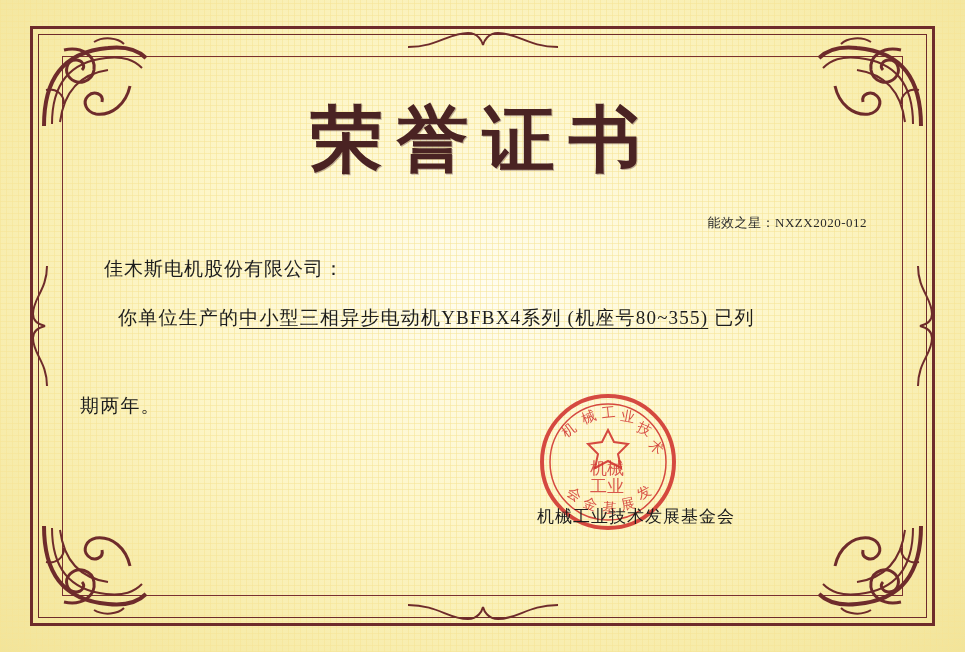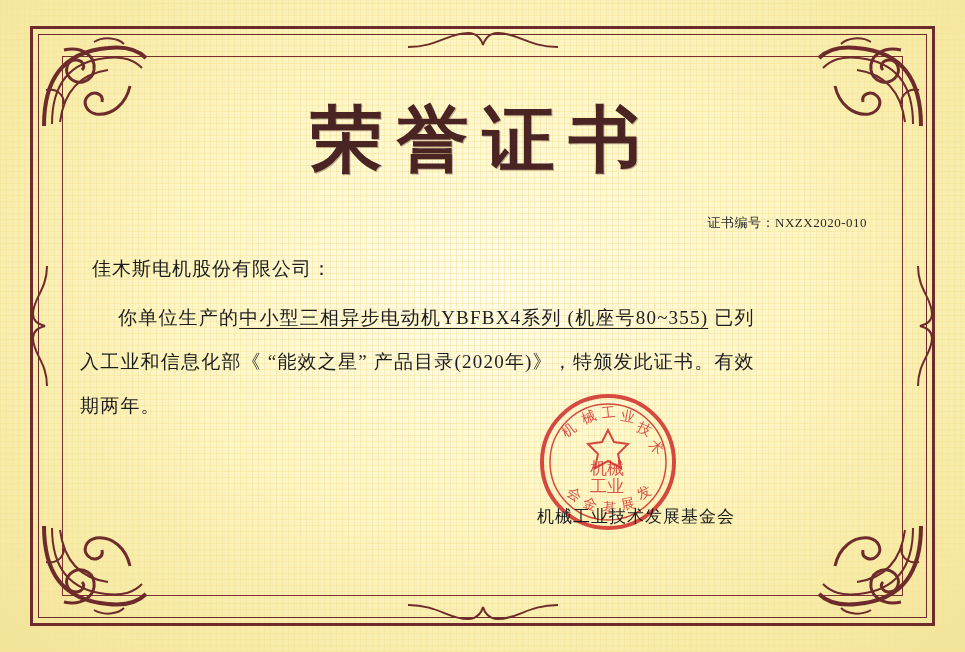--- a/index.html
+++ b/index.html
@@ -105,21 +105,21 @@
     margin-top: 26px;
     text-align: right;
     padding-right: 18px;
     font-size: 13px;
     color: #2a2a2a;
     letter-spacing: 0.5px;
   }
 
   .addressee {
     margin-top: 24px;
-    padding-left: 12px;
+    padding-left: 24px;
     font-size: 19px;
     color: #1d1d1d;
     letter-spacing: 1px;
   }
 
   .body-text {
     margin-top: 14px;
     padding-right: 14px;
     font-size: 19px;
     line-height: 44px;
@@ -239,28 +239,28 @@
     <svg width="26" height="120" viewBox="0 0 26 120" fill="none" stroke="currentColor" stroke-width="2">
       <path d="M20 0 C20 24 6 32 6 48 C6 56 14 59 18 60 C14 61 6 64 6 72 C6 88 20 96 20 120"></path>
     </svg>
   </div>
 
   <div class="content">
 
     <div class="title">荣誉证书</div>
 
     <div class="cert-no">
-      <span>证书编号：</span><span>NXZX2020-010</span>
+      <span>能效之星：</span><span>NXZX2020-012</span>
     </div>
 
     <div class="addressee">佳木斯电机股份有限公司：</div>
 
     <div class="body-text">
       <span class="indent"></span><span>你单位生产的</span><span class="underline">中小型三相异步电动机YBFBX4系列 (机座号80~355)</span><span> 已列</span><br>
-      <span>入工业和信息化部《 “能效之星” 产品目录(2020年)》，特颁发此证书。有效</span><br>
+      <br>
       <span>期两年。</span>
     </div>
 
     <div class="seal">
       <svg viewBox="0 0 144 144">
         <g stroke="#d0322e" fill="none" opacity="0.88">
           <circle cx="72" cy="72" r="66" stroke-width="4"></circle>
           <circle cx="72" cy="72" r="58" stroke-width="1.5"></circle>
           <path d="M72 40 L78 52 L92 54 L82 64 L85 78 L72 71 L59 78 L62 64 L52 54 L66 52 Z" stroke-width="2"></path>
         </g>

